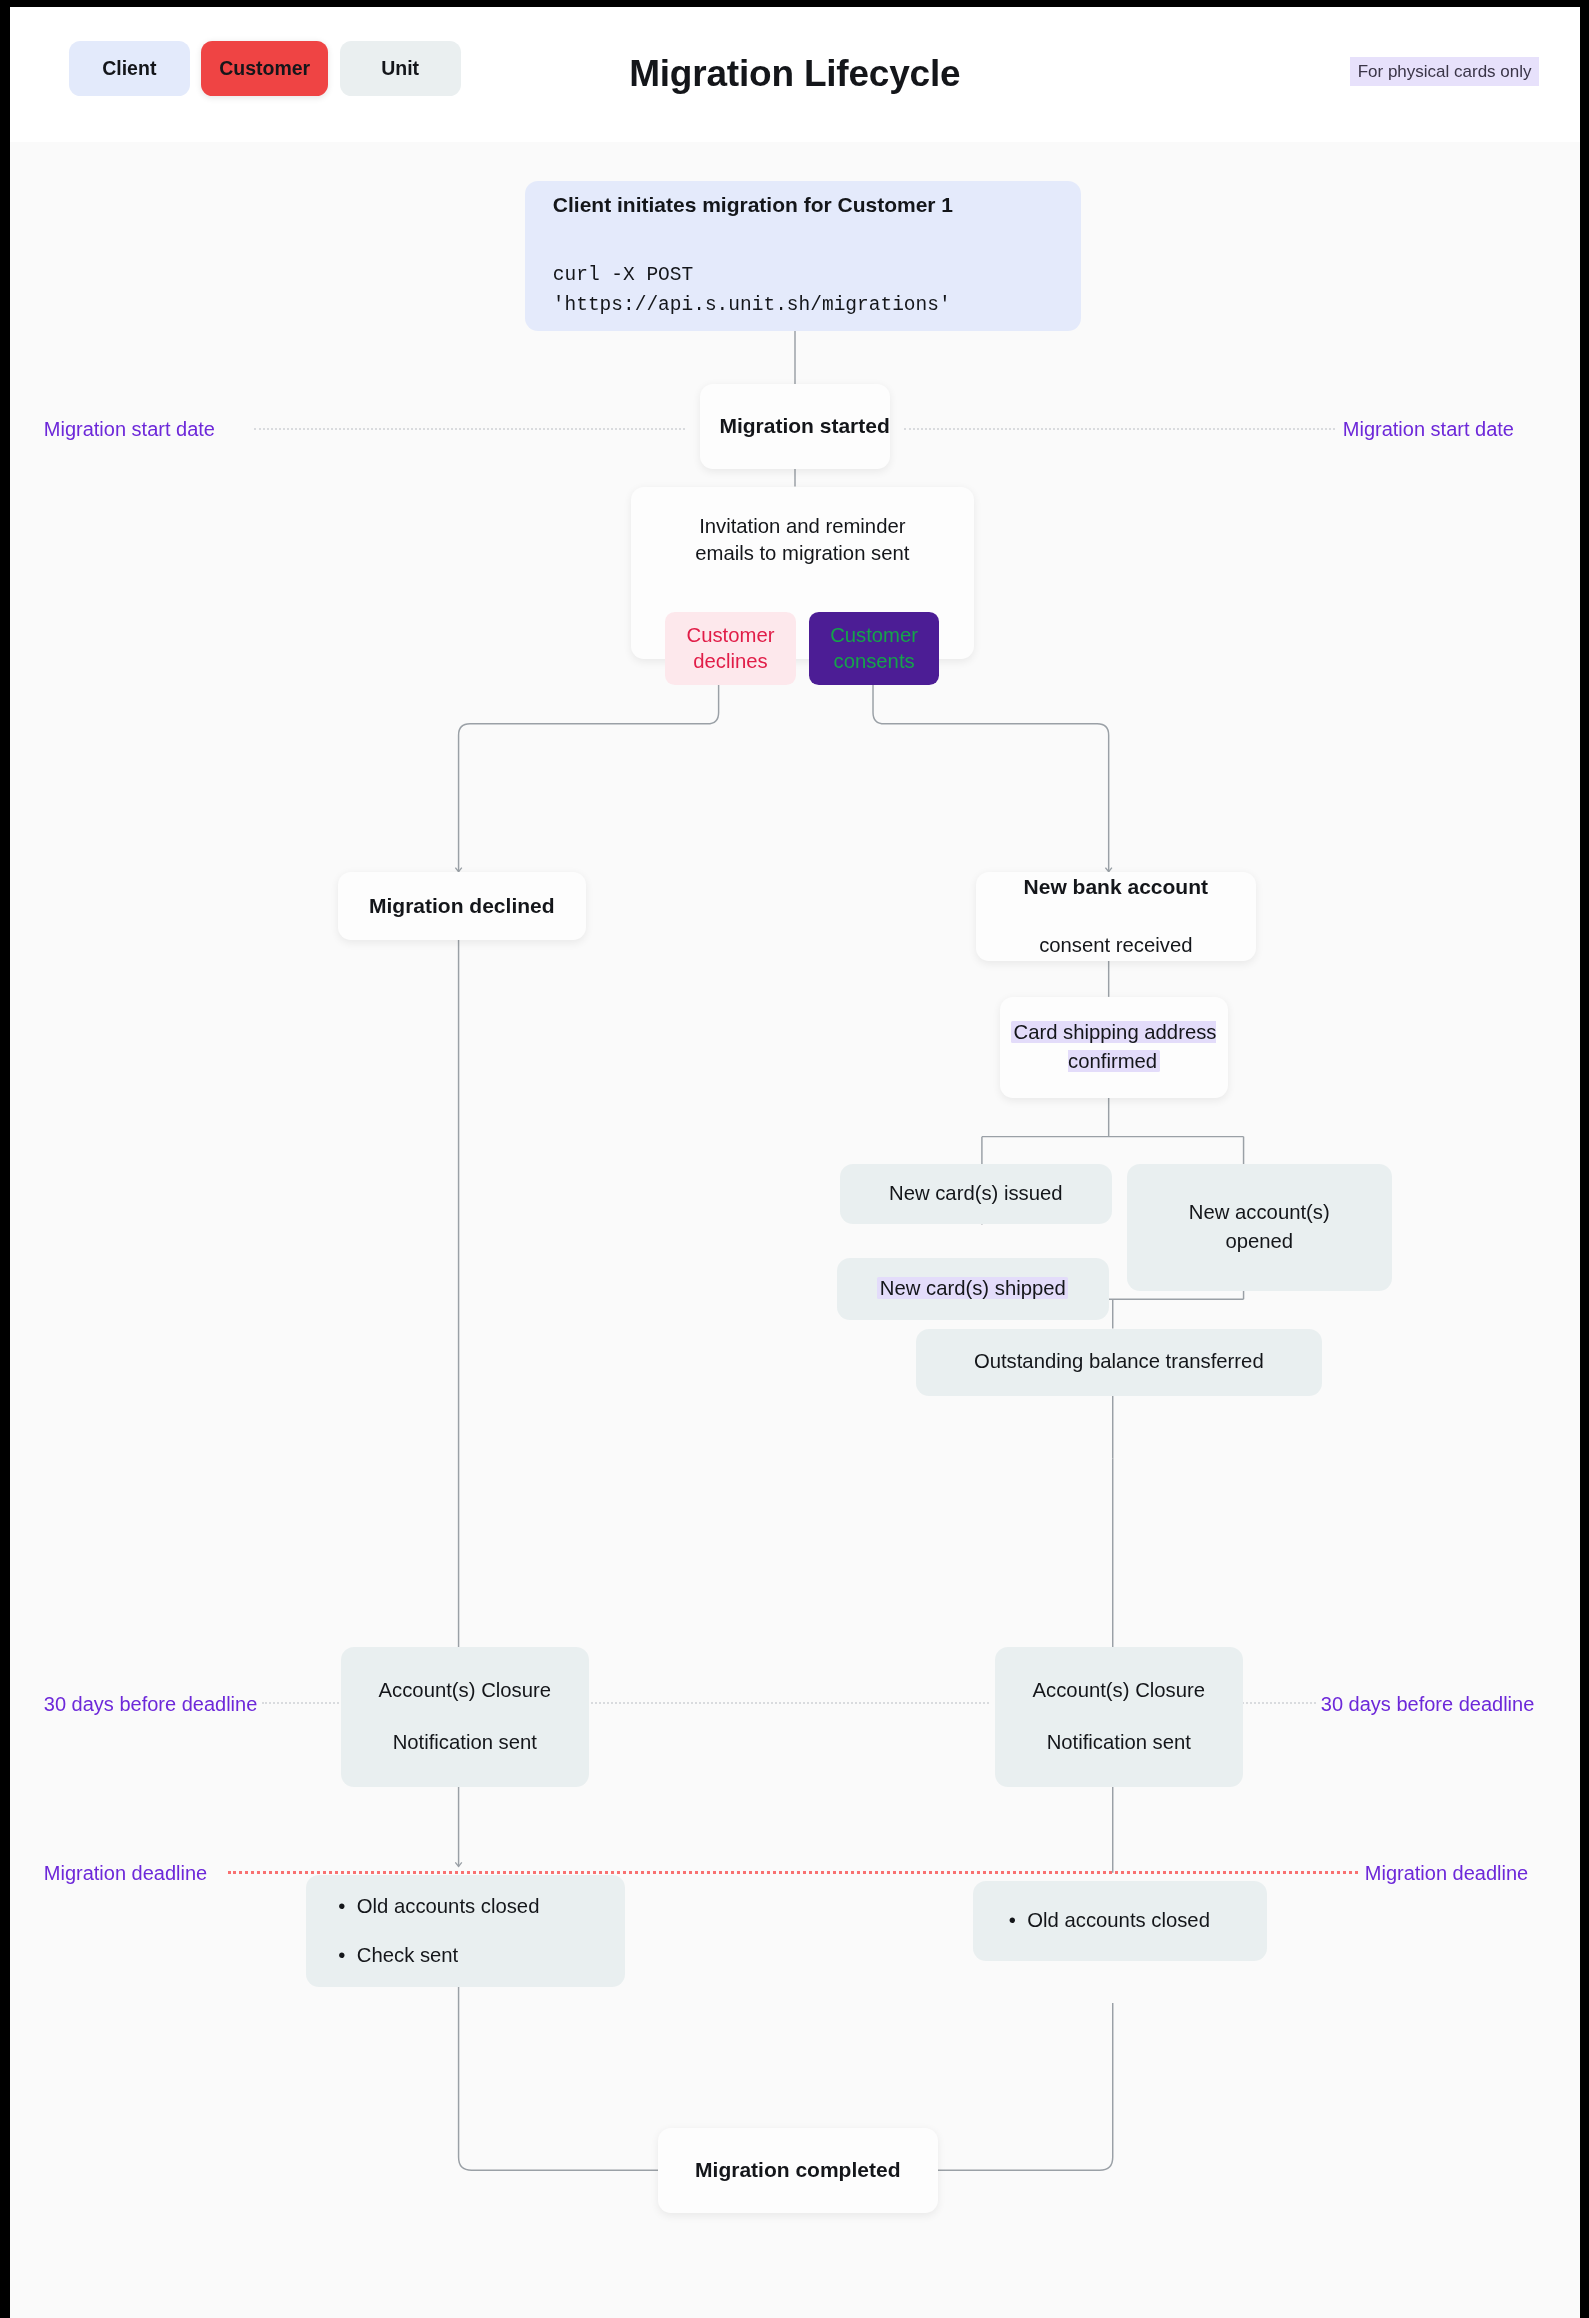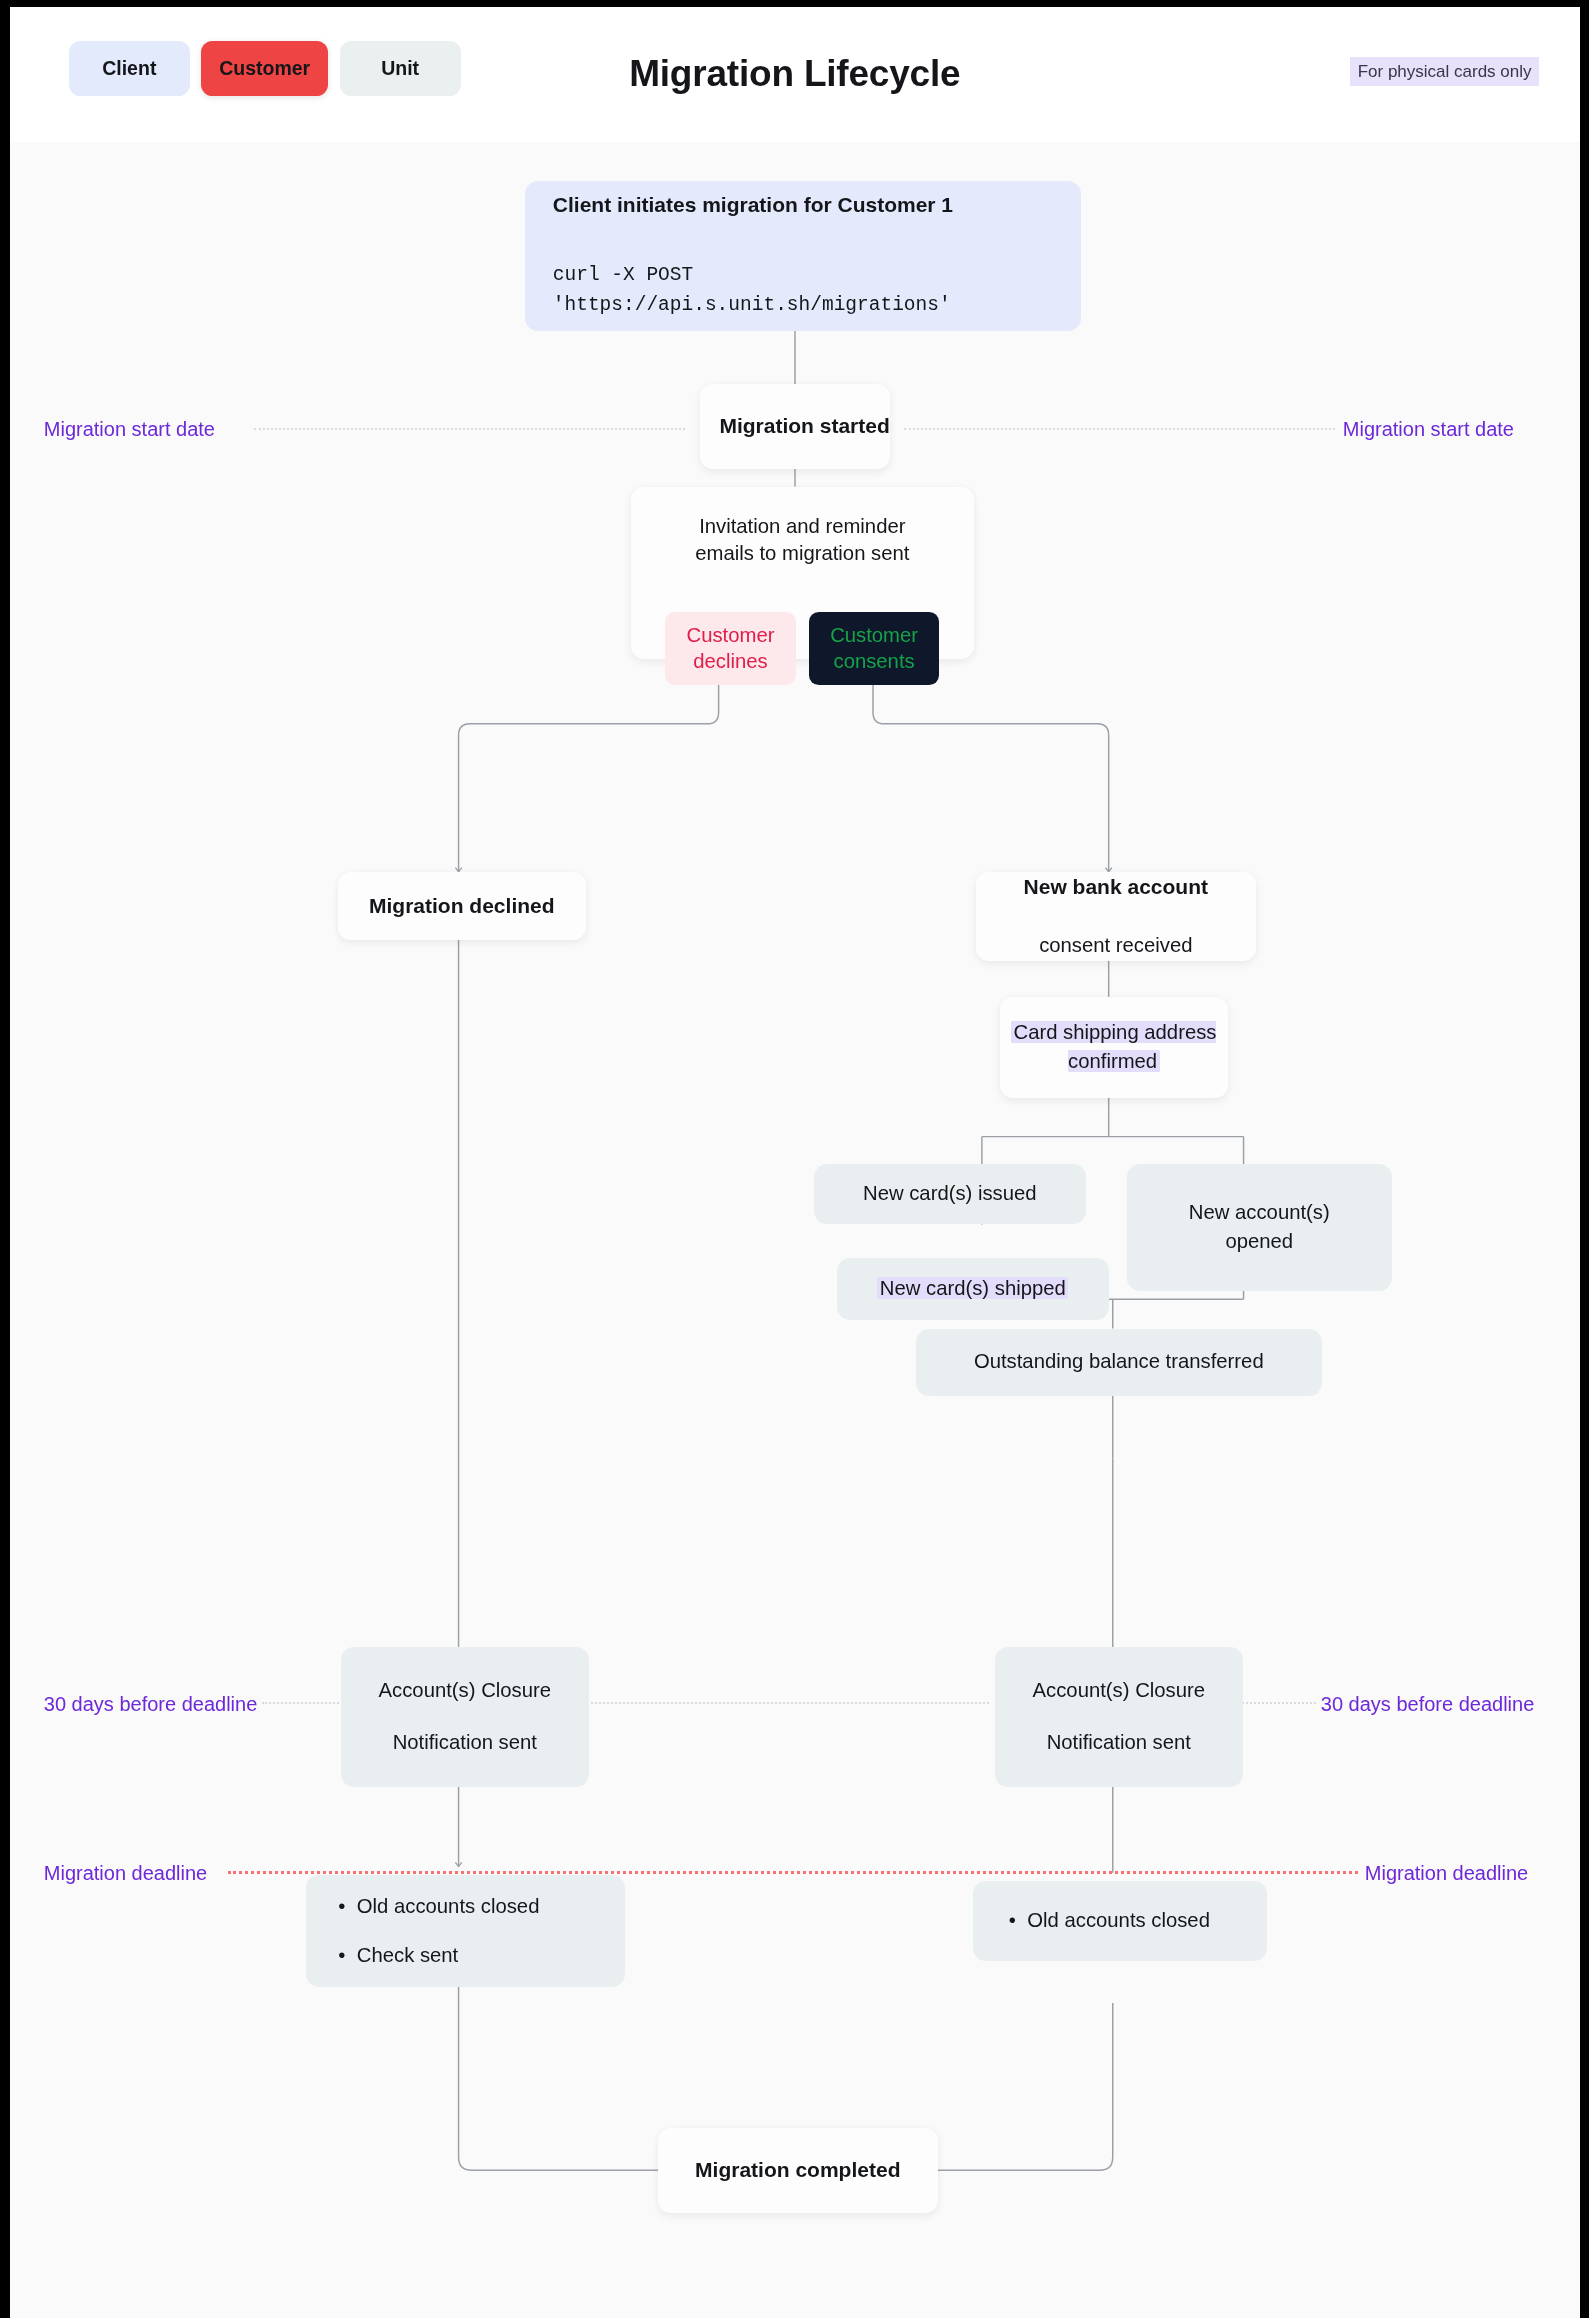--- a/index.html
+++ b/index.html
@@ -42,21 +42,21 @@
   .node .sub{font-size:20.3px;font-weight:400;line-height:1.35;}
   .node .plain{font-size:20.3px;font-weight:400;line-height:1.45;}
   .code{font-family:"Liberation Mono","DejaVu Sans Mono",monospace;font-size:19.5px;line-height:1.55;
         color:#14161a;text-align:left;width:100%;}
 
   .hl{background:#e3dcfa;padding:0 2.4px;border-radius:1.6px;display:inline;}
 
   .pillrow{display:flex;gap:13px;margin-top:13px;}
   .pill{border-radius:9.8px;padding:9.8px 16.3px;font-size:20.3px;line-height:1.3;text-align:center;}
   .pill.red{background:#fde8ec;color:#e11d48;}
-  .pill.green{background:#0f172a;color:#15a34a;}
+  .pill.green{background:#4c1d95;color:#15a34a;}
 
   .bullets{font-size:20.3px;line-height:1.2;text-align:left;}
   .bullets .b{display:flex;gap:11.4px;}
   .bullets .b+.b{margin-top:24.4px;}
   .dot{color:#14161a;}
 
   
   .tl{position:absolute;height:0;border-top:2.4px dotted #d9dbde;}
   .tl.red{border-top:3.3px dotted #f87171;}
   .tllab{position:absolute;font-size:20px;color:#6d28d9;white-space:nowrap;}
@@ -171,21 +171,21 @@
 
       <div class="node white" style="left:990px;top:855px;width:228px;height:101px;">
         <div class="plain"><span class="hl">Card shipping address confirmed</span></div>
       </div>
 
       <div class="node white" style="left:966px;top:730px;width:280px;height:89px;">
         <div class="ttl">New bank account</div>
         <div class="sub">consent received</div>
       </div>
 
-      <div class="node unit" style="left:804px;top:1022px;width:272px;height:60px;">
+      <div class="node unit" style="left:830px;top:1022px;width:272px;height:60px;">
         <div class="plain">New card(s) issued</div>
       </div>
 
       <div class="node unit" style="left:827px;top:1116px;width:272px;height:62px;">
         <div class="plain"><span class="hl">New card(s) shipped</span></div>
       </div>
 
       <div class="node unit" style="left:1117px;top:1022px;width:265px;height:127px;">
         <div class="plain" style="max-width:171px;">New account(s) opened</div>
       </div>

